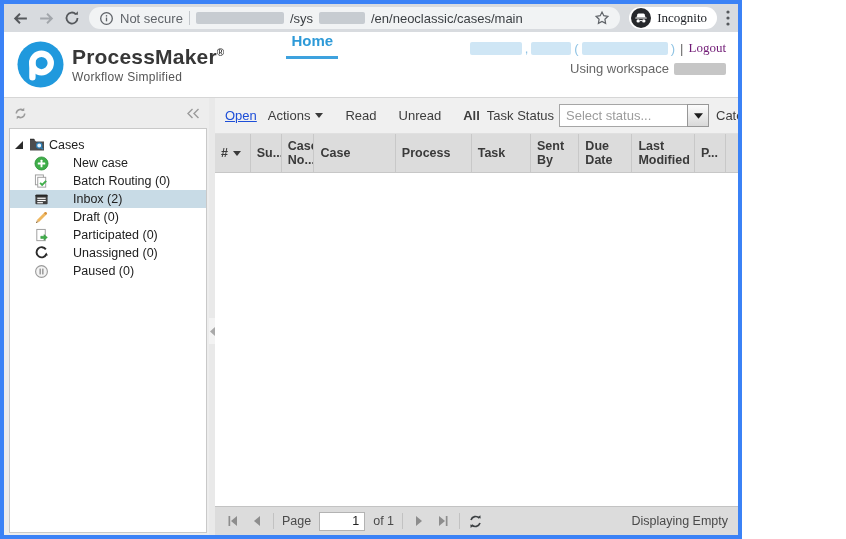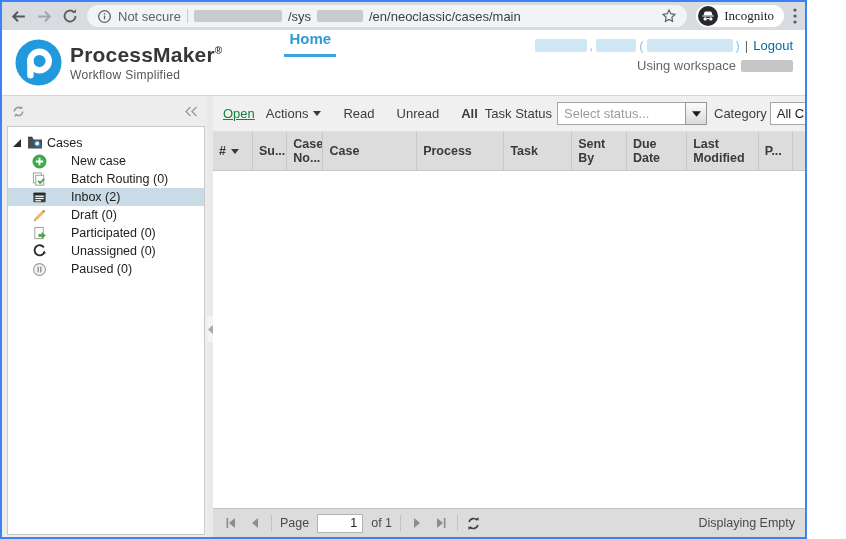--- a/index.html
+++ b/index.html
@@ -1,18 +1,18 @@
 <!DOCTYPE html>
 <html><head>
 <meta charset="utf-8">
 <style>
   * { box-sizing: border-box; margin: 0; padding: 0; }
   html,body { width:846px; height:539px; overflow:hidden; background:#fff;
               font-family:"Liberation Sans", sans-serif; }
-  .screen { width:807px; height:539px; border:2px solid #3b82f6; display:flex; flex-direction:column; background:#fff; }
+  .screen { width:742px; height:539px; border:4px solid #3b82f6; display:flex; flex-direction:column; background:#fff; }
 
   
   .browser-bar { height:28px; flex:0 0 28px; background:#d8dbdf; display:flex; align-items:center; padding:0 8px; gap:9px; }
   .nav-btn { color:#55585c; display:flex; align-items:center; cursor:pointer; }
   .nav-btn.disabled { color:#a2a6ab; }
   .omnibox { flex:1; height:22px; background:#f1f3f4; border-radius:12px; display:flex; align-items:center; padding:0 10px; gap:6px; color:#5f6368; font-size:13px; min-width:0; }
   .omnibox .divider { width:1px; height:14px; background:#c3c7cb; }
   .url-text { color:#3b3f43; white-space:nowrap; }
   .redacted { display:inline-block; border-radius:2px; background:#c7ccd1; height:12px; }
   .redacted.blue { background:#cfe6f5; height:13px; }
@@ -25,21 +25,21 @@
   .brand { display:flex; align-items:center; gap:8px; padding:9px 0 0 13px;justify-content:center; }
   .brand-text .name { font-size:21px; font-weight:bold; color:#373737; letter-spacing:.2px; }
   .brand-text .name sup { font-size:10px; }
   .brand-text .tagline { font-size:12px; color:#555; margin-top:1px; letter-spacing:.3px; }
   .main-nav { margin-left:62px; }
   .nav-tab { font-size:15px; font-weight:bold; color:#2e9ad8; padding:0 5px 7px 5px; border-bottom:3px solid #3ea2de; cursor:pointer; }
   .user-block { margin-left:auto; padding:8px 12px 0 0; text-align:right; font-size:13px; color:#666; }
   .user-line1 { display:flex; align-items:center; justify-content:flex-end; gap:3px; }
   .paren { color:#8fc3e4; }
   .pipe { color:#666; margin:0 2px; }
-  .logout { color:#0369a1; text-decoration:none; cursor:pointer; }
+  .logout { color:#701a75; text-decoration:none; cursor:pointer;font-family:Liberation Serif, serif; }
   .user-line2 { margin-top:5px; display:flex; align-items:center; justify-content:flex-end; gap:5px; }
 
   
   .content { flex:1; display:flex; min-height:0; }
 
   .sidebar { flex:0 0 205px; width:205px; background:#ededed; display:flex; flex-direction:column; }
   .side-strip { height:30px; flex:0 0 30px; display:flex; align-items:center; padding:0 9px; color:#9b9b9b; }
   .side-strip .spacer { flex:1; }
   .tree-panel { flex:1; background:#fff; border:1px solid #c9c9c9; margin:0 2px 2px 5px; padding-top:7px; overflow:hidden; }
   .trow { height:18px; display:flex; align-items:center; gap:23px; font-size:12.5px; color:#212121; cursor:pointer; white-space:nowrap; }
@@ -48,21 +48,21 @@
   .trow.selected { background:#c8dbe6; }
   .tree-caret { width:0; height:0; border-left:4px solid transparent; border-top:4px solid transparent; border-right:4px solid #2b2b2b; border-bottom:4px solid #2b2b2b; margin-right:2px; }
   .ticon { display:flex; align-items:center; width:16px; height:16px; flex:0 0 16px; }
 
   .splitter { flex:0 0 6px; width:6px; background:#e9e9e9; position:relative; cursor:col-resize; }
   .split-handle { position:absolute; top:220px; left:0; width:6px; height:26px; background:#f3f3f3; display:flex; align-items:center; justify-content:center; cursor:pointer; }
 
   .main { flex:1; display:flex; flex-direction:column; min-width:0; background:#fff; }
   .toolbar { height:36px; flex:0 0 36px; background:#f0f0f0; border-bottom:1px solid #e0e0e0; display:flex; align-items:center; padding:0 0 0 10px; gap:11px; font-size:13px; color:#3d3d3d; overflow:hidden; white-space:nowrap; }
   .tb-btn { cursor:pointer; display:flex; align-items:center; gap:5px; }
-  .tb-btn.disabled { color:#15803d; cursor:default;text-decoration:underline; }
+  .tb-btn.disabled { color:#1d4ed8; cursor:default;text-decoration:underline; }
   .tb-btn.strong { font-weight:bold; }
   .tb-sep { width:1px; height:16px; background:#c9c9c9; }
   .tb-label { color:#3d3d3d; }
   .combo { display:flex; align-items:center; }
   .combo input { width:128px; height:23px; border:1px solid #a6a6a6; border-right:none; padding:0 6px; font-size:13px; font-family:"Liberation Sans",sans-serif; color:#333; outline:none; }
   .combo input::placeholder { color:#9c9c9c; }
   .combo .drop-btn { width:22px; height:23px; border:1px solid #979797; background:linear-gradient(#fcfcfc,#d9d9d9); display:flex; align-items:center; justify-content:center; color:#1b1b1b; cursor:pointer; }
   .plain-input { width:150px; height:23px; border:1px solid #a6a6a6; padding:0 6px; font-size:13px; font-family:"Liberation Sans",sans-serif; color:#222; outline:none; flex:0 0 auto; }
 
   .thead { height:39px; flex:0 0 39px; background:#dcdcdc; border-bottom:1px solid #c7c7c7; display:flex; font-size:12.5px; font-weight:bold; color:#3a3a3a; }

